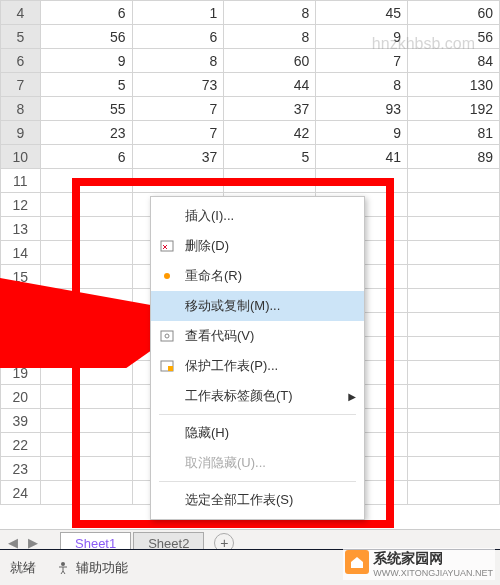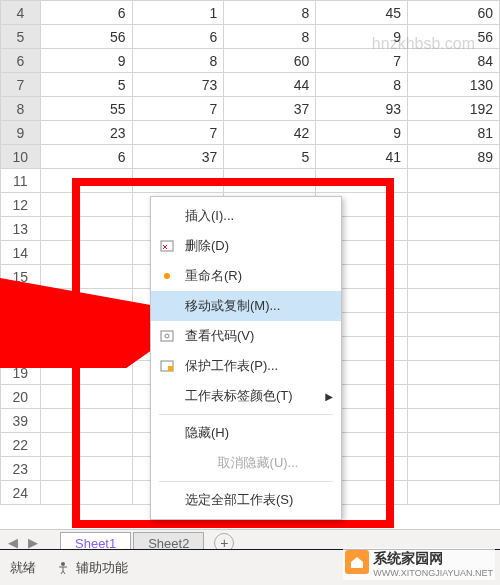--- a/index.html
+++ b/index.html
@@ -85,38 +85,38 @@
       align-items: center;
       padding: 0 10px;
       font-size: 13px;
       color: #444;
     }
     .accessibility { margin-left: 20px; display: flex; align-items: center; gap: 6px; }
     .context-menu {
       position: absolute;
       top: 196px;
       left: 150px;
-      width: 192px;
+      width: 215px;
       background: #fff;
       border: 1px solid #c6c6c6;
       box-shadow: 2px 2px 6px rgba(0,0,0,0.25);
       padding: 4px 0;
       z-index: 100;
     }
     .menu-item {
       display: flex;
       align-items: center;
       padding: 6px 10px 6px 34px;
       font-size: 13px;
       color: #333;
       position: relative;
       cursor: default;
     }
     .menu-item.highlighted { background: #cce4f7; }
-    .menu-item.disabled { color: #aaa; justify-content: center; }
+    .menu-item.disabled { color: #aaa; }
     .menu-item .submenu-arrow {
       position: absolute;
       right: 8px;
       font-size: 10px;
     }
     .menu-icon {
       position: absolute;
       left: 8px;
       width: 16px;
       height: 16px;

